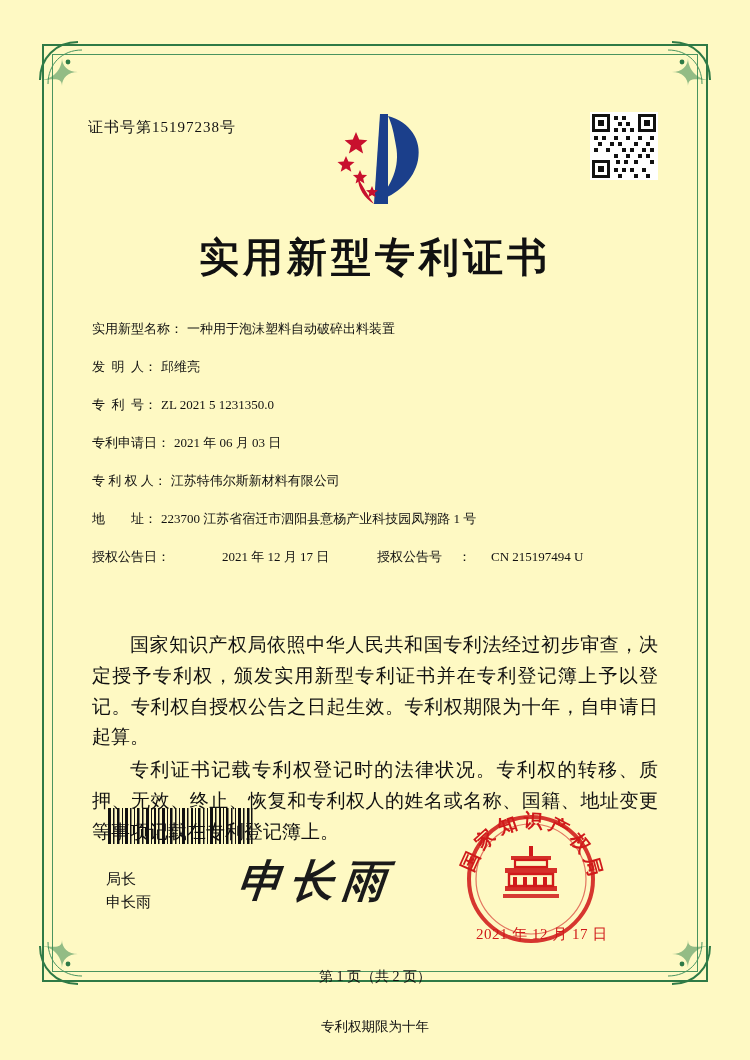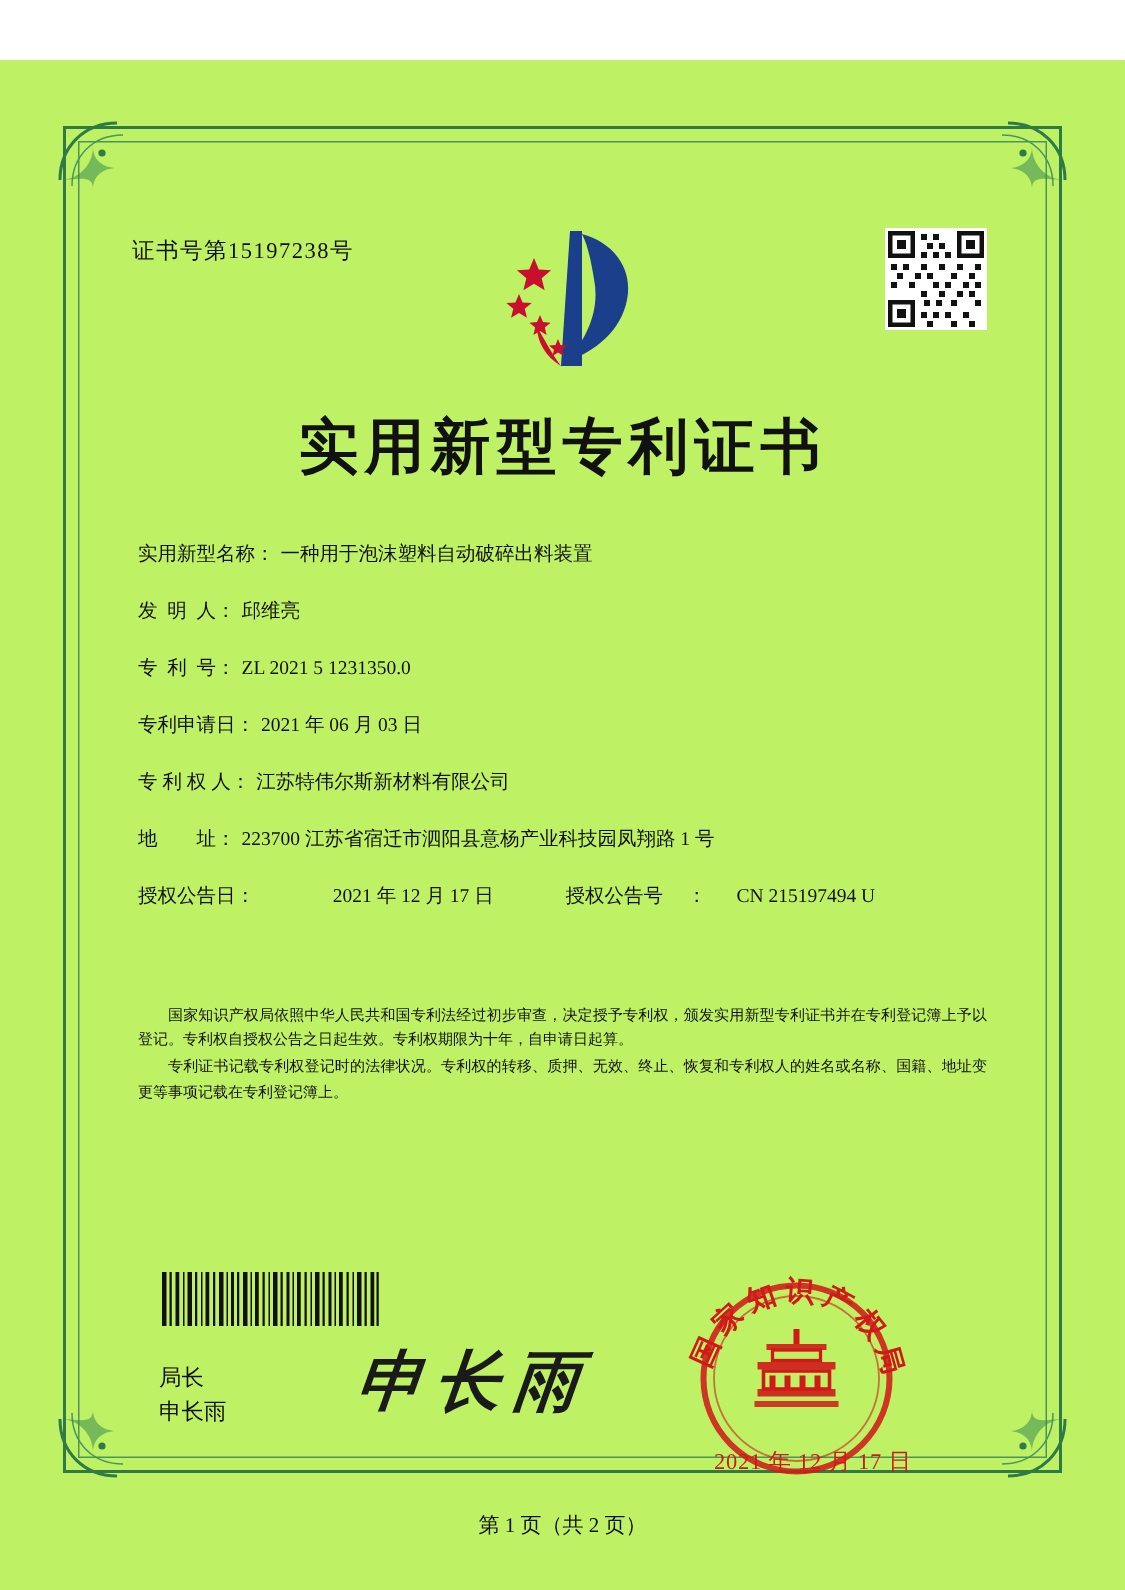--- a/index.html
+++ b/index.html
@@ -13,22 +13,21 @@
     font-family: "Liberation Serif", "DejaVu Serif", serif;
     color: #1a1a1a;
     position: relative;
     overflow: hidden;
   }
 
   
   .cert-page {
     position: absolute;
     inset: 0;
-    background: #bef264;
-    margin-top: 40px;
+    background: #fef9c3;
   }
   .border-outer {
     position: absolute;
     left: 42px;
     top: 44px;
     right: 42px;
     bottom: 78px;
     border: 2px solid #2f7a46;
     box-sizing: border-box;
   }
@@ -126,21 +125,21 @@
     align-items: flex-start;
     gap: 16px;
   }
 
   
   .paragraphs {
     position: absolute;
     left: 92px;
     top: 630px;
     width: 566px;
-    font-size: 10px;
+    font-size: 19px;
     line-height: 1.62;
     color: #111;
     text-align: justify;
   }
   .paragraphs p {
     margin: 0 0 2px 0;
     text-indent: 2em;
   }
 
   

